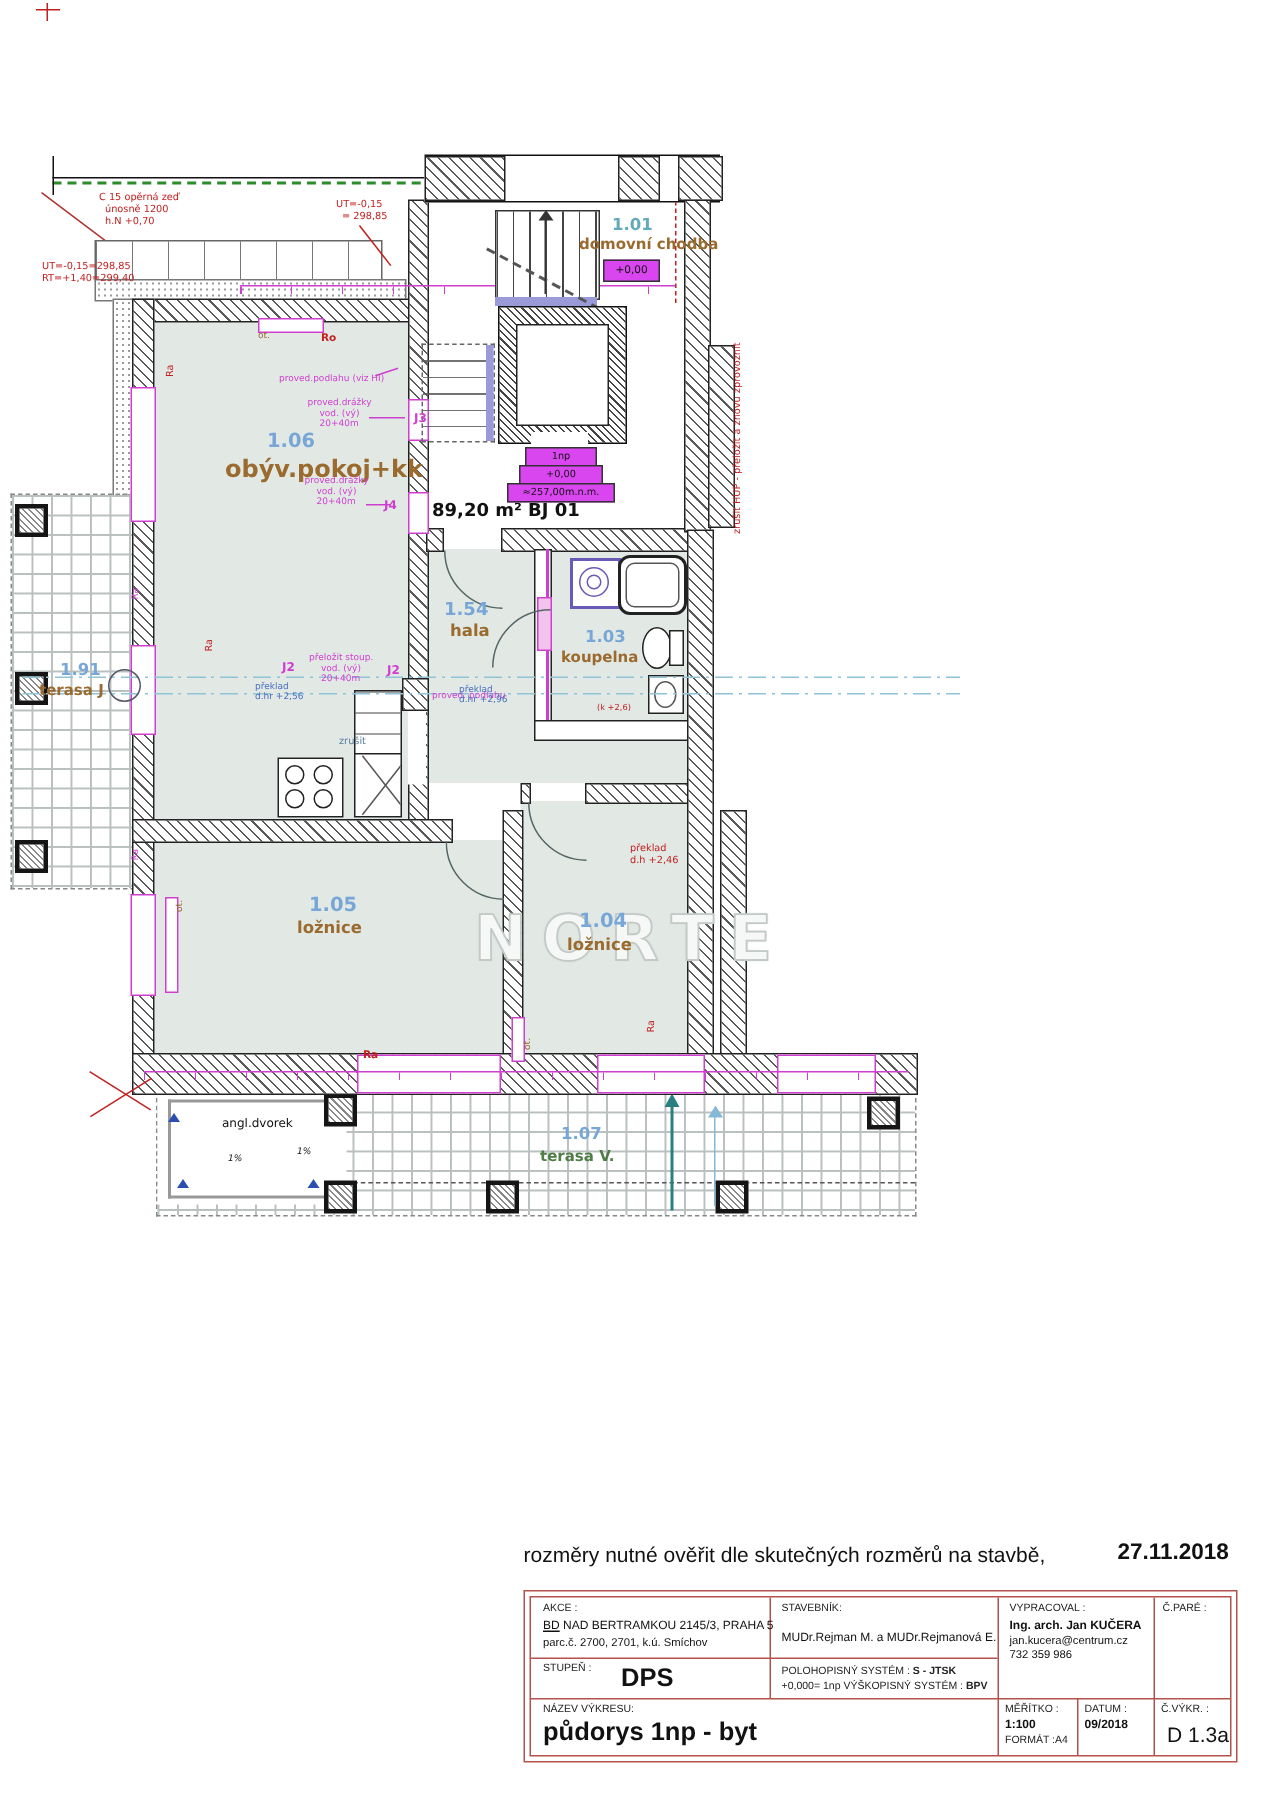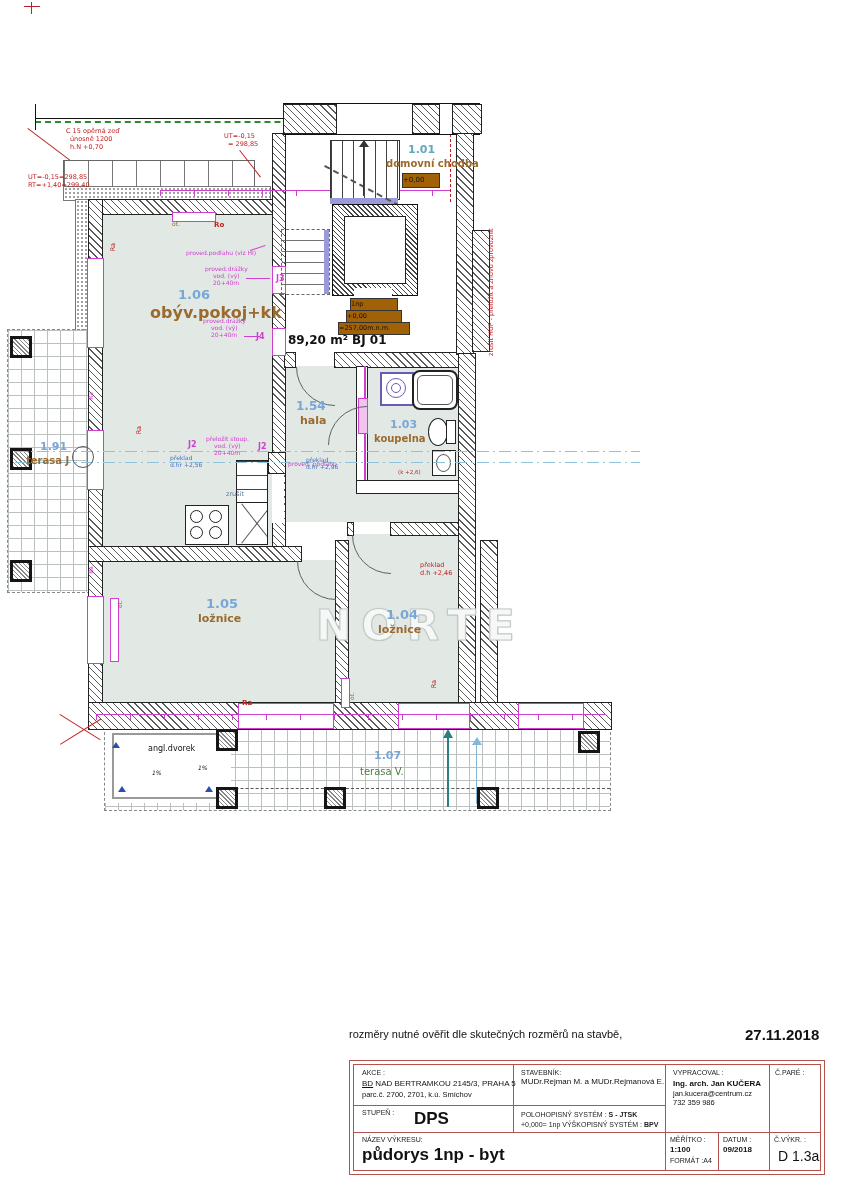--- a/index.html
+++ b/index.html
@@ -40,21 +40,21 @@
   .red7{font-size:7px;color:#c22020;font-weight:bold}
   .mag6{font-size:6px;color:#cf3fcf}
   .mag8{font-size:8px;color:#cf3fcf;font-weight:bold}
   .blue6{font-size:6px;color:#4a6fc0}
   .brown6{font-size:6px;color:#9a6a2e}
   .num{color:#78a7d7;font-weight:bold}
   .rname{color:#9a6a2e;font-weight:bold}
   .rot{writing-mode:vertical-rl;transform:rotate(180deg)}
   .wm{font-weight:bold;font-size:42px;letter-spacing:10px;color:rgba(255,255,255,.82);
       -webkit-text-stroke:1.2px #c3cac6;text-shadow:0 0 2px #cdd3cf}
-  .boxlbl{border:1px solid #333;background:#a16207;font-size:6.5px;text-align:left}
+  .boxlbl{border:1px solid #333;background:#d946ef;font-size:6.5px;text-align:center}
   
   .tb{font-family:"Liberation Sans","DejaVu Sans",sans-serif}
   .tbl{font-size:7px;color:#222}
   .tbv{font-size:8px;color:#111}
   .sep{background:#b4534e}
   .tri-up{width:0;height:0;border-left:5px solid transparent;border-right:5px solid transparent}
 </style>
 </head>
 <body>
 
@@ -225,21 +225,21 @@
 
   <div class="a t num" style="left:206px;top:597px;font-size:13px">1.05</div>
   <div class="a t rname" style="left:198px;top:613px;font-size:11px">ložnice</div>
   <div class="a t num" style="left:386px;top:608px;font-size:13px">1.04</div>
   <div class="a t rname" style="left:378px;top:624px;font-size:11px">ložnice</div>
 
   <div class="a t num" style="left:40px;top:441px;font-size:11px">1.91</div>
   <div class="a t rname" style="left:26px;top:455px;font-size:10px">terasa J</div>
   <div class="a" style="left:72px;top:446px;width:20px;height:20px;border:1px solid #556;border-radius:50%"></div>
   <div class="a t num" style="left:374px;top:750px;font-size:11px">1.07</div>
-  <div class="a t" style="left:360px;top:766px;font-size:10px;font-weight:normal;color:#4e7d46">terasa V.</div>
+  <div class="a t" style="left:360px;top:766px;font-size:10px;font-weight:bold;color:#4e7d46">terasa V.</div>
 
   <div class="a t" style="left:148px;top:744px;font-size:8px">angl.dvorek</div>
   <div class="a t" style="left:152px;top:770px;font-size:6px;font-style:italic">1%</div>
   <div class="a t" style="left:198px;top:765px;font-size:6px;font-style:italic">1%</div>
 
   <div class="a t brown6" style="left:172px;top:221px">ot.</div>
   <div class="a t red7" style="left:214px;top:221px">Ro</div>
   <div class="a t red6 rot" style="left:110px;top:243px">Ra</div>
   <div class="a t red6 rot" style="left:136px;top:426px">Ra</div>
   <div class="a t red7" style="left:242px;top:699px">Ra</div>
@@ -272,38 +272,38 @@
   <div class="a t blue6" style="left:170px;top:455px">překlad</div>
   <div class="a t blue6" style="left:170px;top:462px">d.hr +2,56</div>
   <div class="a t blue6" style="left:306px;top:457px">překlad</div>
   <div class="a t blue6" style="left:306px;top:464px">d.hr +2,96</div>
   <div class="a t red6" style="left:420px;top:562px">překlad</div>
   <div class="a t red6" style="left:420px;top:570px">d.h +2,46</div>
   <div class="a t" style="left:226px;top:491px;font-size:6.5px;color:#5a7a9a">zrušit</div>
 
   <div class="a t red6 rot" style="left:488px;top:186px;height:170px">zrušit HUP - přeložit a znovu zprovoznit</div>
 
-  <div class="a t tb" style="left:349px;top:1028px;font-size:11px">rozměry nutné ověřit dle skutečných rozměrů na stavbě,</div>
+  <div class="a t tb" style="left:349px;top:1028px;font-size:14px">rozměry nutné ověřit dle skutečných rozměrů na stavbě,</div>
   <div class="a t tb" style="left:745px;top:1026px;font-size:15px;font-weight:bold">27.11.2018</div>
 
   <div class="a tb" style="left:349px;top:1060px;width:474px;height:113px;border:1.5px solid #b4534e">
     <div class="a" style="inset:3px;border:1px solid #b4534e">
 
       <div class="a sep" style="left:159px;top:0;width:1px;height:67px"></div>
       <div class="a sep" style="left:311px;top:0;width:1px;height:100%"></div>
       <div class="a sep" style="left:415px;top:0;width:1px;height:100%"></div>
       <div class="a sep" style="left:364px;top:67px;width:1px;height:38px"></div>
       <div class="a sep" style="left:0;top:40px;width:311px;height:1px"></div>
       <div class="a sep" style="left:0;top:67px;width:100%;height:1px"></div>
 
       <div class="a t tbl" style="left:8px;top:4px">AKCE :</div>
       <div class="a t tbv" style="left:8px;top:14px"><span style="text-decoration:underline">BD</span><span> NAD BERTRAMKOU 2145/3, PRAHA 5</span></div>
       <div class="a t tbv" style="left:8px;top:26px;font-size:7.5px">parc.č. 2700, 2701, k.ú. Smíchov</div>
       <div class="a t tbl" style="left:167px;top:4px">STAVEBNÍK:</div>
-      <div class="a t tbv" style="left:167px;top:12px">MUDr.Rejman M. a MUDr.Rejmanová E.</div>
+      <div class="a t tbv" style="left:167px;top:22px">MUDr.Rejman M. a MUDr.Rejmanová E.</div>
       <div class="a t tbl" style="left:319px;top:4px">VYPRACOVAL :</div>
       <div class="a t tbv" style="left:319px;top:14px;font-weight:bold">Ing. arch. Jan KUČERA</div>
       <div class="a t tbv" style="left:319px;top:25px;font-size:7.5px">jan.kucera@centrum.cz</div>
       <div class="a t tbv" style="left:319px;top:34px;font-size:7.5px">732 359 986</div>
       <div class="a t tbl" style="left:421px;top:4px">Č.PARÉ :</div>
 
       <div class="a t tbl" style="left:8px;top:44px">STUPEŇ :</div>
       <div class="a t" style="left:60px;top:44px;font-size:17px;font-weight:bold">DPS</div>
       <div class="a t tbl" style="left:167px;top:46px"><span>POLOHOPISNÝ SYSTÉM :</span> <b>S - JTSK</b></div>
       <div class="a t tbl" style="left:167px;top:56px"><span>+0,000= 1np VÝŠKOPISNÝ SYSTÉM :</span> <b>BPV</b></div>

